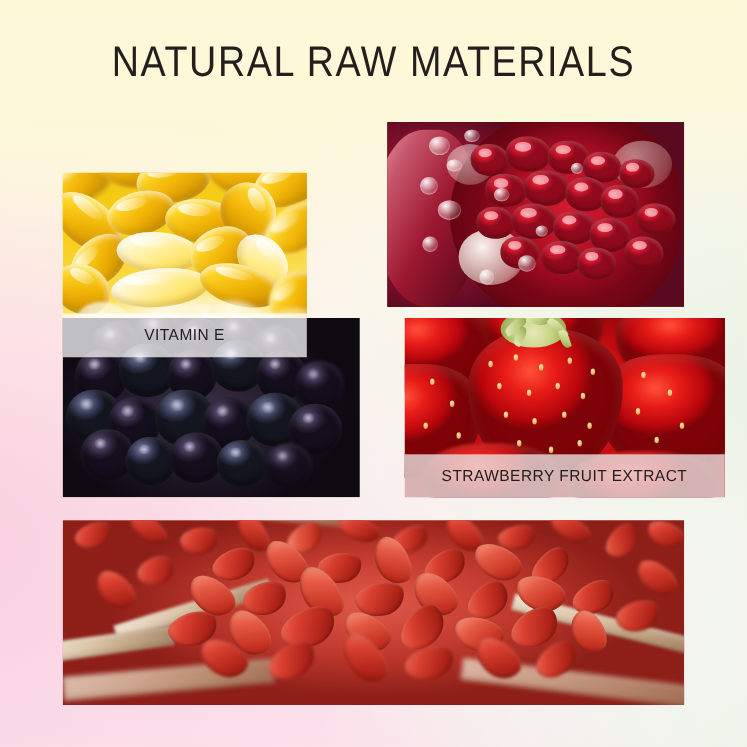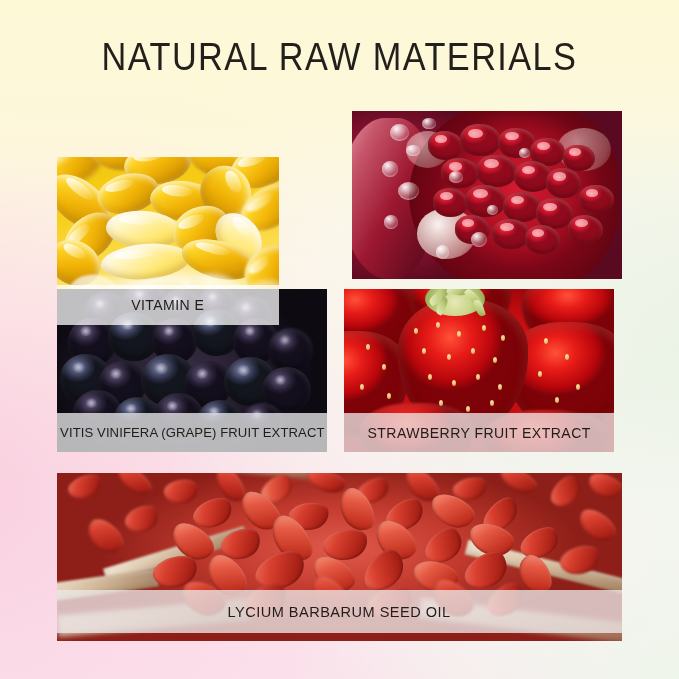--- a/index.html
+++ b/index.html
@@ -89,21 +89,21 @@
     letter-spacing: 0.45px;
     color: #201d1b;
     white-space: nowrap;
     transform: scaleX(0.97);
   }
 
   
   #tile-vitamin-e      { left: 57px;  top: 111px; width: 222px; height: 168px; margin-top: 46px; }
   #tile-pomegranate    { left: 352px; top: 111px; width: 270px; height: 168px; }
   #tile-grape          { left: 57px;  top: 289px; width: 270px; height: 163px; }
-  #tile-strawberry     { left: 344px; top: 289px; width: 270px; height: 163px; }
+  #tile-strawberry     { left: 368px; top: 289px; width: 291px; height: 163px; }
   #tile-goji           { left: 57px;  top: 473px; width: 565px; height: 168px; }
 
   
   #tile-vitamin-e   .caption-band { bottom: 0px;  height: 40px; background: rgba(255,255,255,0.74); }
   #tile-pomegranate .caption-band { bottom: 10px; height: 38px; background: rgba(226,223,221,0.80); }
   #tile-grape       .caption-band { bottom: 0px;  height: 39px; background: rgba(226,226,227,0.80); }
   #tile-strawberry  .caption-band { bottom: 0px;  height: 39px; background: rgba(232,222,222,0.80); }
   #tile-goji        .caption-band { bottom: 8px;  height: 43px; background: rgba(236,232,232,0.78); }
 
   #tile-pomegranate .caption-text { font-size: 14px; letter-spacing: 0.2px; }
@@ -381,23 +381,20 @@
       <div class="grape grape-blue" style="left:31%; top:40%; width:20%; height:32%;"></div>
       <div class="grape" style="left:47%; top:44%; width:18%; height:29%;"></div>
       <div class="grape grape-blue" style="left:62%; top:42%; width:19%; height:30%;"></div>
       <div class="grape" style="left:76%; top:48%; width:18%; height:28%;"></div>
 
       <div class="grape" style="left:6%;  top:62%; width:18%; height:29%;"></div>
       <div class="grape grape-blue" style="left:21%; top:66%; width:17%; height:27%;"></div>
       <div class="grape" style="left:36%; top:64%; width:18%; height:28%;"></div>
       <div class="grape grape-blue" style="left:52%; top:68%; width:17%; height:26%;"></div>
       <div class="grape blur-soft" style="left:68%; top:70%; width:16%; height:25%;"></div>
-    </div>
-    <div class="caption-band">
-      <span class="caption-text">VITIS VINIFERA (GRAPE) FRUIT EXTRACT</span>
     </div>
   </div>
 
   <div class="tile" id="tile-strawberry">
     <div class="tile-photo">
       <div class="photo-straw"></div>
 
       <div class="berry blur-soft" style="left:-12%; top:-8%; width:40%; height:52%;"></div>
       <div class="berry blur-soft" style="left:24%;  top:-14%; width:38%; height:44%;"></div>
       <div class="berry blur-soft" style="left:66%;  top:-10%; width:42%; height:50%;"></div>
@@ -502,18 +499,15 @@
 
       <div class="goji blur-soft" style="left:22%; top:66%; width:8%; height:18%; transform:rotate(24deg);"></div>
       <div class="goji blur-soft" style="left:33%; top:68%; width:8%; height:17%; transform:rotate(-34deg);"></div>
       <div class="goji blur-soft" style="left:44%; top:66%; width:9%; height:18%; transform:rotate(48deg);"></div>
       <div class="goji blur-soft" style="left:55%; top:69%; width:8%; height:17%; transform:rotate(-20deg);"></div>
       <div class="goji blur-soft" style="left:66%; top:66%; width:8%; height:18%; transform:rotate(36deg);"></div>
       <div class="goji blur-soft" style="left:76%; top:68%; width:7%; height:16%; transform:rotate(-42deg);"></div>
 
       <div class="haze"></div>
     </div>
-    <div class="caption-band">
-      <span class="caption-text">LYCIUM BARBARUM SEED OIL</span>
-    </div>
   </div>
 
 </div>
 
 </body></html>

